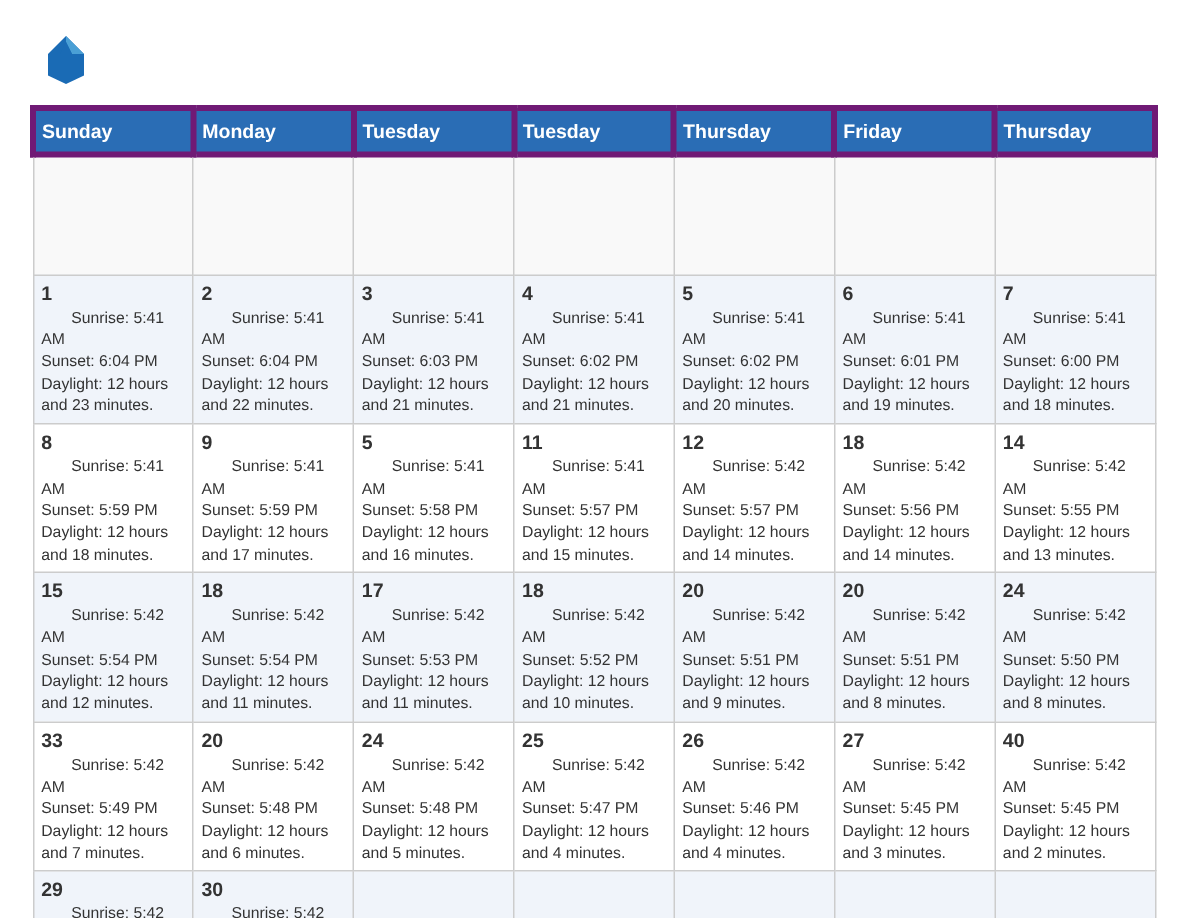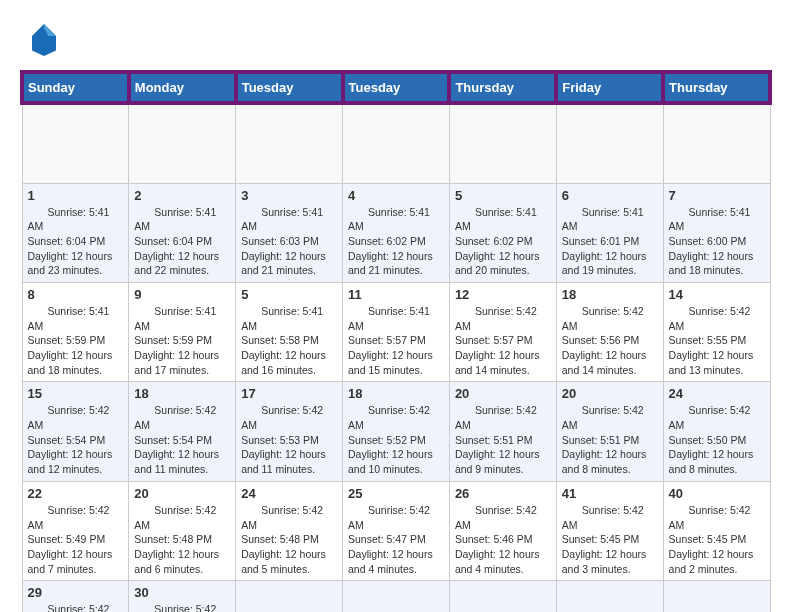--- a/index.html
+++ b/index.html
@@ -211,41 +211,41 @@
           <span class="day-num">20</span>
           <span class="day-info">Sunrise: 5:42 AM<br>Sunset: 5:51 PM<br>Daylight: 12 hours and 8 minutes.</span>
         </td>
         <td>
           <span class="day-num">24</span>
           <span class="day-info">Sunrise: 5:42 AM<br>Sunset: 5:50 PM<br>Daylight: 12 hours and 8 minutes.</span>
         </td>
       </tr>
       <tr>
         <td>
-          <span class="day-num">22</span>
+          <span class="day-num">33</span>
           <span class="day-info">Sunrise: 5:42 AM<br>Sunset: 5:49 PM<br>Daylight: 12 hours and 7 minutes.</span>
         </td>
         <td>
           <span class="day-num">20</span>
           <span class="day-info">Sunrise: 5:42 AM<br>Sunset: 5:48 PM<br>Daylight: 12 hours and 6 minutes.</span>
         </td>
         <td>
           <span class="day-num">24</span>
           <span class="day-info">Sunrise: 5:42 AM<br>Sunset: 5:48 PM<br>Daylight: 12 hours and 5 minutes.</span>
         </td>
         <td>
           <span class="day-num">25</span>
           <span class="day-info">Sunrise: 5:42 AM<br>Sunset: 5:47 PM<br>Daylight: 12 hours and 4 minutes.</span>
         </td>
         <td>
           <span class="day-num">26</span>
           <span class="day-info">Sunrise: 5:42 AM<br>Sunset: 5:46 PM<br>Daylight: 12 hours and 4 minutes.</span>
         </td>
         <td>
-          <span class="day-num">41</span>
+          <span class="day-num">27</span>
           <span class="day-info">Sunrise: 5:42 AM<br>Sunset: 5:45 PM<br>Daylight: 12 hours and 3 minutes.</span>
         </td>
         <td>
           <span class="day-num">40</span>
           <span class="day-info">Sunrise: 5:42 AM<br>Sunset: 5:45 PM<br>Daylight: 12 hours and 2 minutes.</span>
         </td>
       </tr>
       <tr>
         <td>
           <span class="day-num">29</span>

